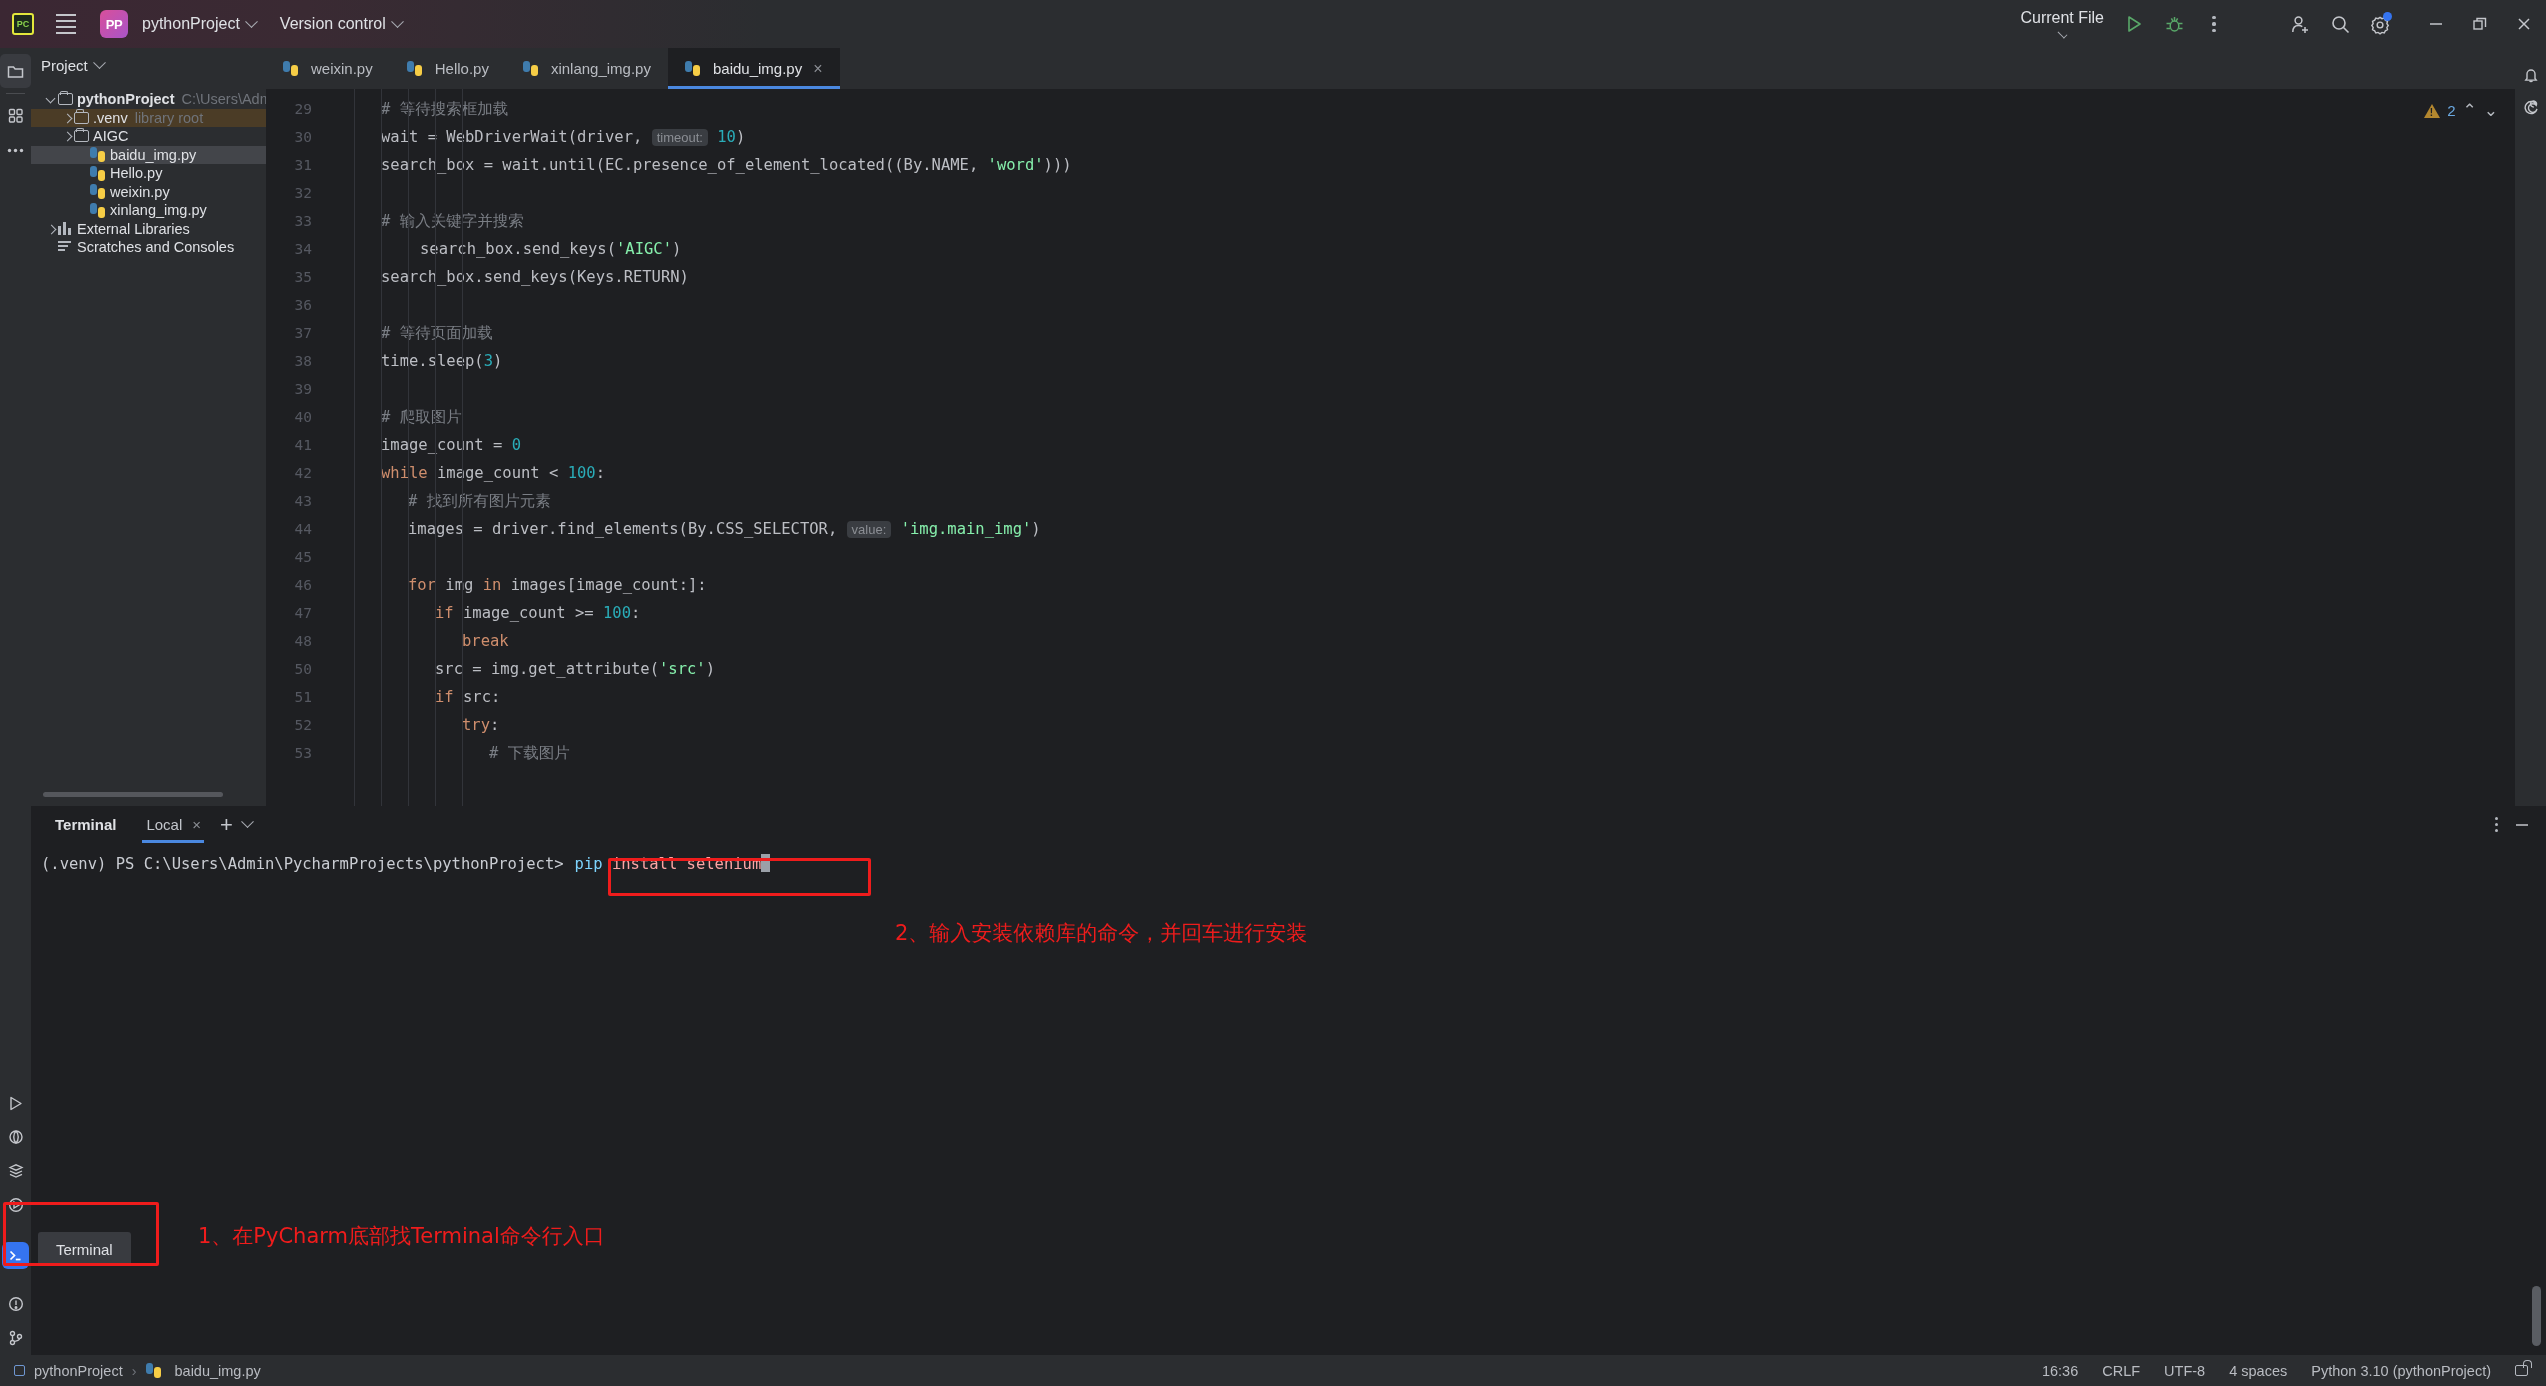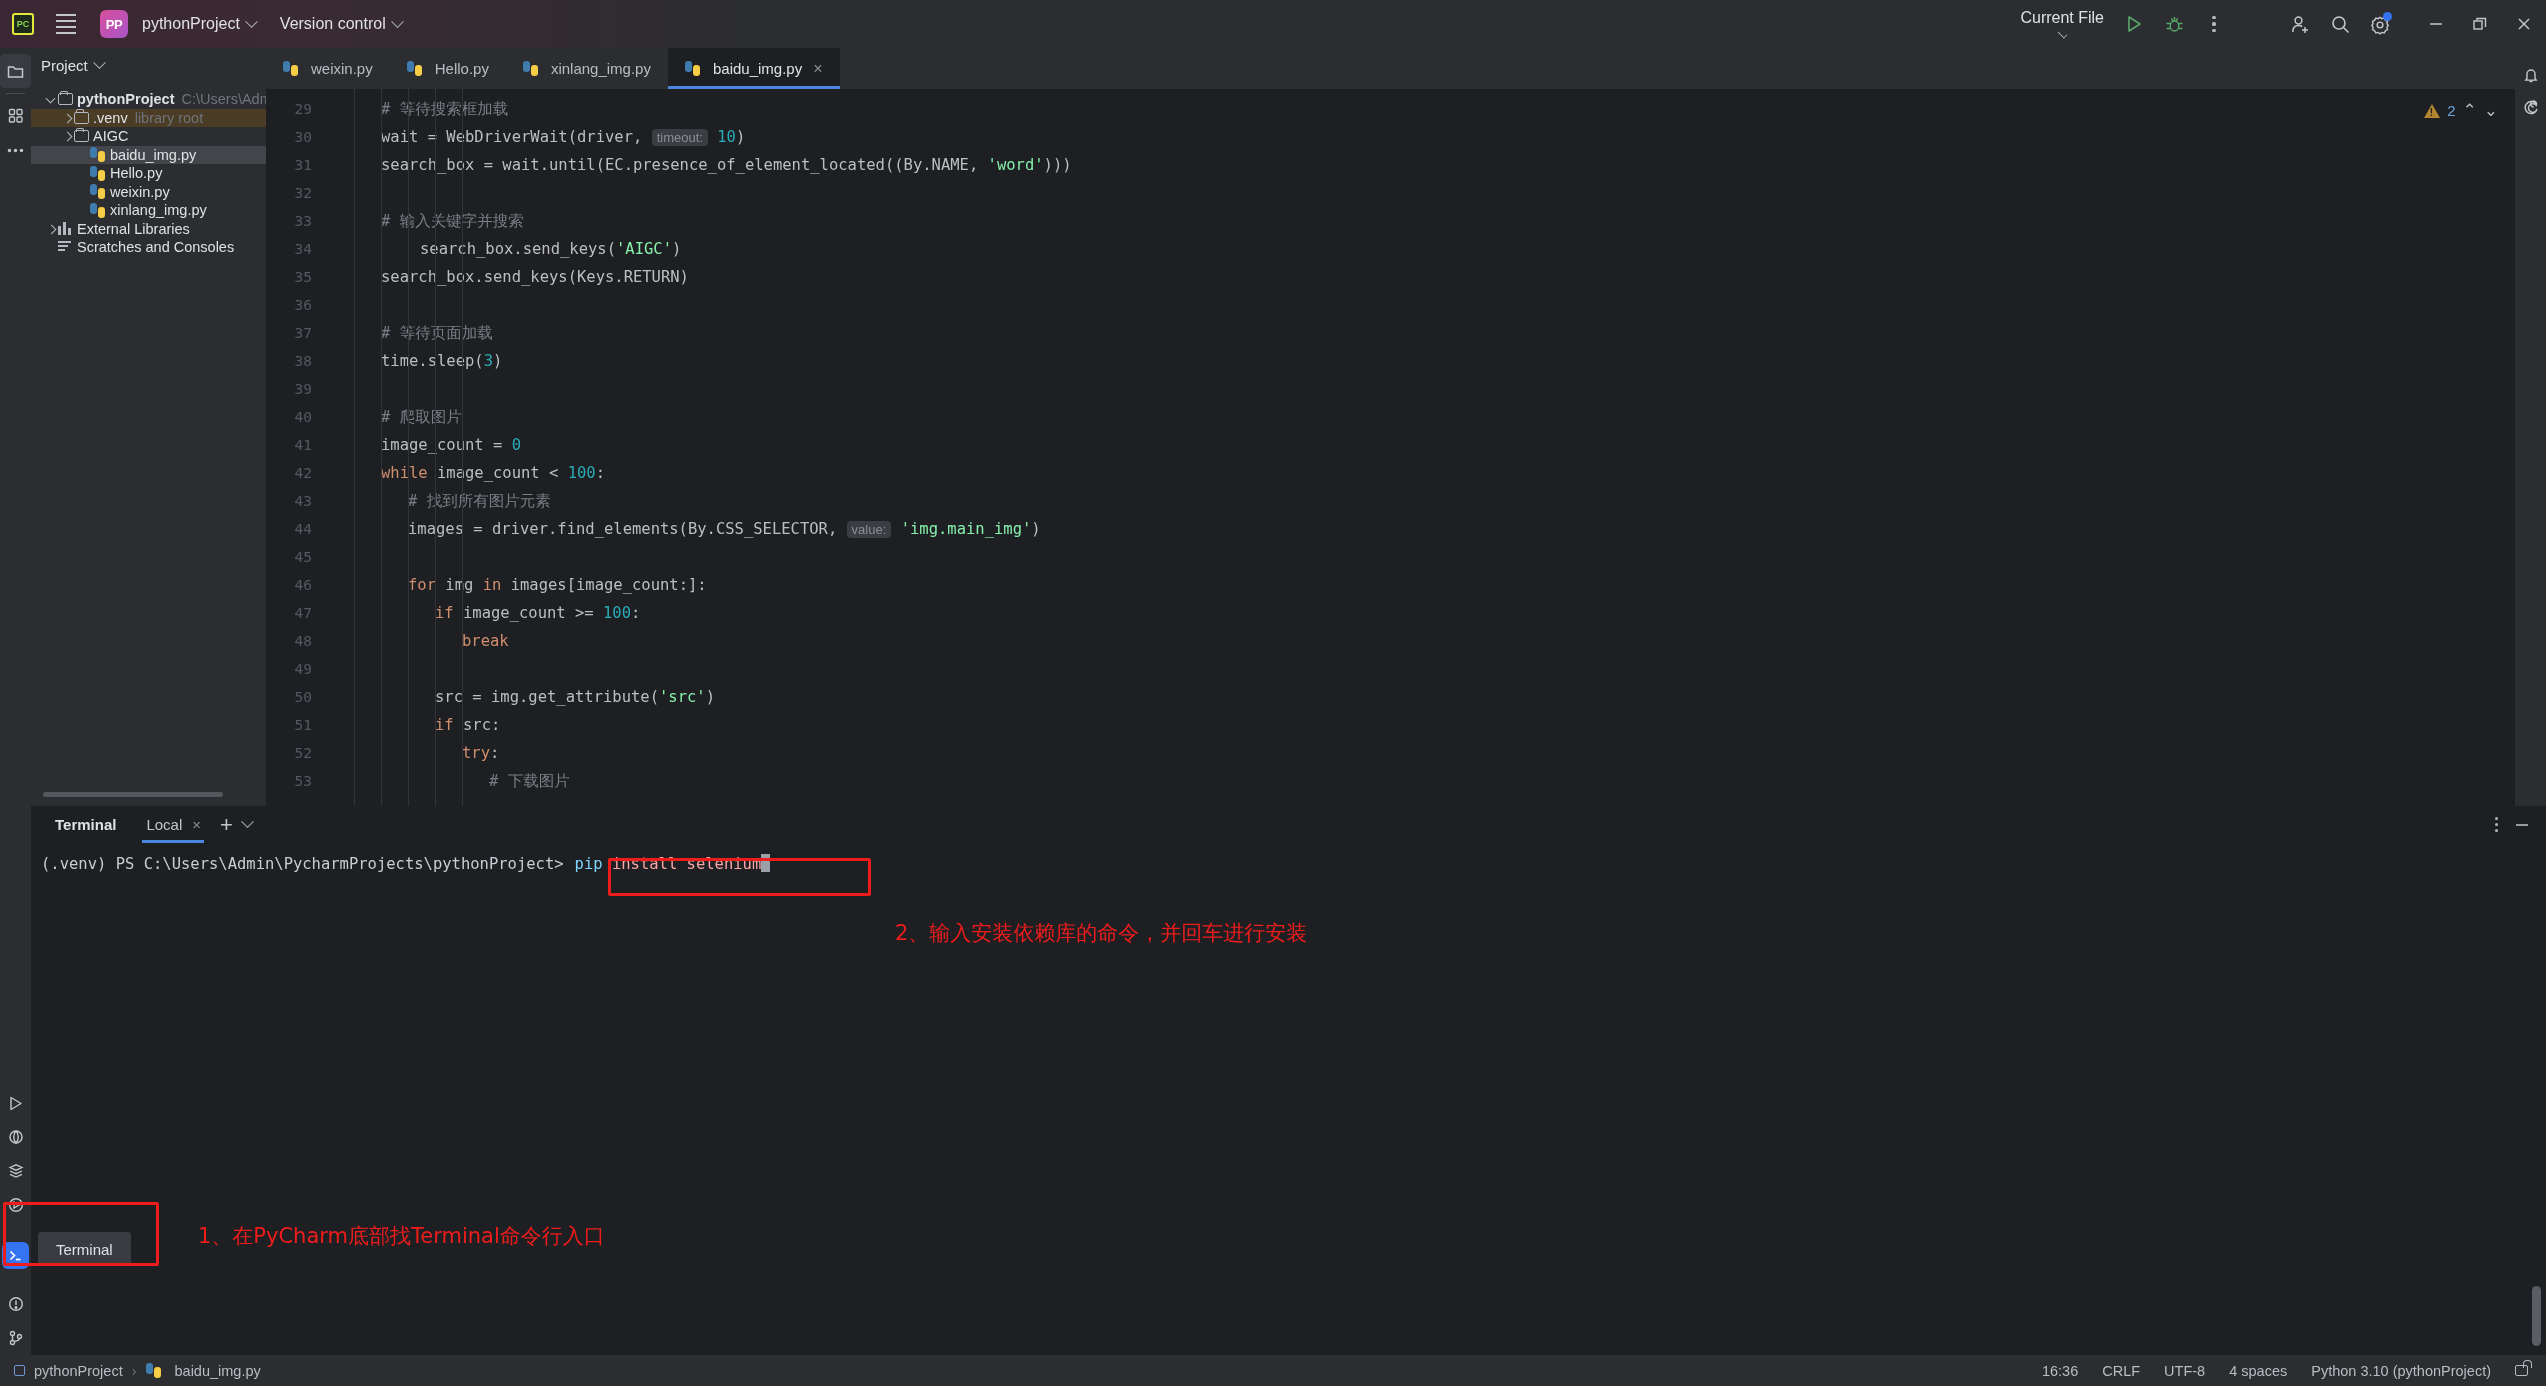--- a/index.html
+++ b/index.html
@@ -442,21 +442,20 @@
           <div class="cline"><span class="lnum">39</span><span class="gutter-pad"></span><span style="padding-left: 27px; white-space: pre;"></span></div>
           <div class="cline"><span class="lnum">40</span><span class="gutter-pad"></span><span style="padding-left: 27px; white-space: pre;"><span class="cm"># 爬取图片</span></span></div>
           <div class="cline"><span class="lnum">41</span><span class="gutter-pad"></span><span style="padding-left: 27px; white-space: pre;"><span class="ctext">image_count = </span><span class="n">0</span></span></div>
           <div class="cline"><span class="lnum">42</span><span class="gutter-pad"></span><span style="padding-left: 27px; white-space: pre;"><span class="k">while</span><span class="ctext"> image_count &lt; </span><span class="n">100</span><span class="ctext">:</span></span></div>
           <div class="cline"><span class="lnum">43</span><span class="gutter-pad"></span><span style="padding-left: 54px; white-space: pre;"><span class="cm"># 找到所有图片元素</span></span></div>
           <div class="cline"><span class="lnum">44</span><span class="gutter-pad"></span><span style="padding-left: 54px; white-space: pre;"><span class="ctext">images = driver.find_elements(By.CSS_SELECTOR, </span><span class="hint">value:</span><span class="ctext"> </span><span class="s">'img.main_img'</span><span class="ctext">)</span></span></div>
           <div class="cline"><span class="lnum">45</span><span class="gutter-pad"></span><span style="padding-left: 54px; white-space: pre;"></span></div>
           <div class="cline"><span class="lnum">46</span><span class="gutter-pad"></span><span style="padding-left: 54px; white-space: pre;"><span class="k">for</span><span class="ctext"> img </span><span class="k">in</span><span class="ctext"> images[image_count:]:</span></span></div>
           <div class="cline"><span class="lnum">47</span><span class="gutter-pad"></span><span style="padding-left: 81px; white-space: pre;"><span class="k">if</span><span class="ctext"> image_count &gt;= </span><span class="n">100</span><span class="ctext">:</span></span></div>
           <div class="cline"><span class="lnum">48</span><span class="gutter-pad"></span><span style="padding-left: 108px; white-space: pre;"><span class="k">break</span></span></div>
-          <div class="cline"><span class="lnum">49</span><span class="gutter-pad"></span><span style="padding-left: 81px; white-space: pre;"></span></div>
           <div class="cline"><span class="lnum">50</span><span class="gutter-pad"></span><span style="padding-left: 81px; white-space: pre;"><span class="ctext">src = img.get_attribute(</span><span class="s">'src'</span><span class="ctext">)</span></span></div>
           <div class="cline"><span class="lnum">51</span><span class="gutter-pad"></span><span style="padding-left: 81px; white-space: pre;"><span class="k">if</span><span class="ctext"> src:</span></span></div>
           <div class="cline"><span class="lnum">52</span><span class="gutter-pad"></span><span style="padding-left: 108px; white-space: pre;"><span class="k">try</span><span class="ctext">:</span></span></div>
           <div class="cline"><span class="lnum">53</span><span class="gutter-pad"></span><span style="padding-left: 135px; white-space: pre;"><span class="cm"># 下载图片</span></span></div>
         </div>
     <div class="indent-guide" style="left: 88px; top: 0px; height: 717px;"></div>
         <div class="indent-guide" style="left: 115px; top: 0px; height: 717px;"></div>
         <div class="indent-guide" style="left: 142px; top: 0px; height: 717px;"></div>
         <div class="indent-guide" style="left: 169px; top: 0px; height: 717px;"></div>
         <div class="indent-guide" style="left: 196px; top: 0px; height: 717px;"></div>

